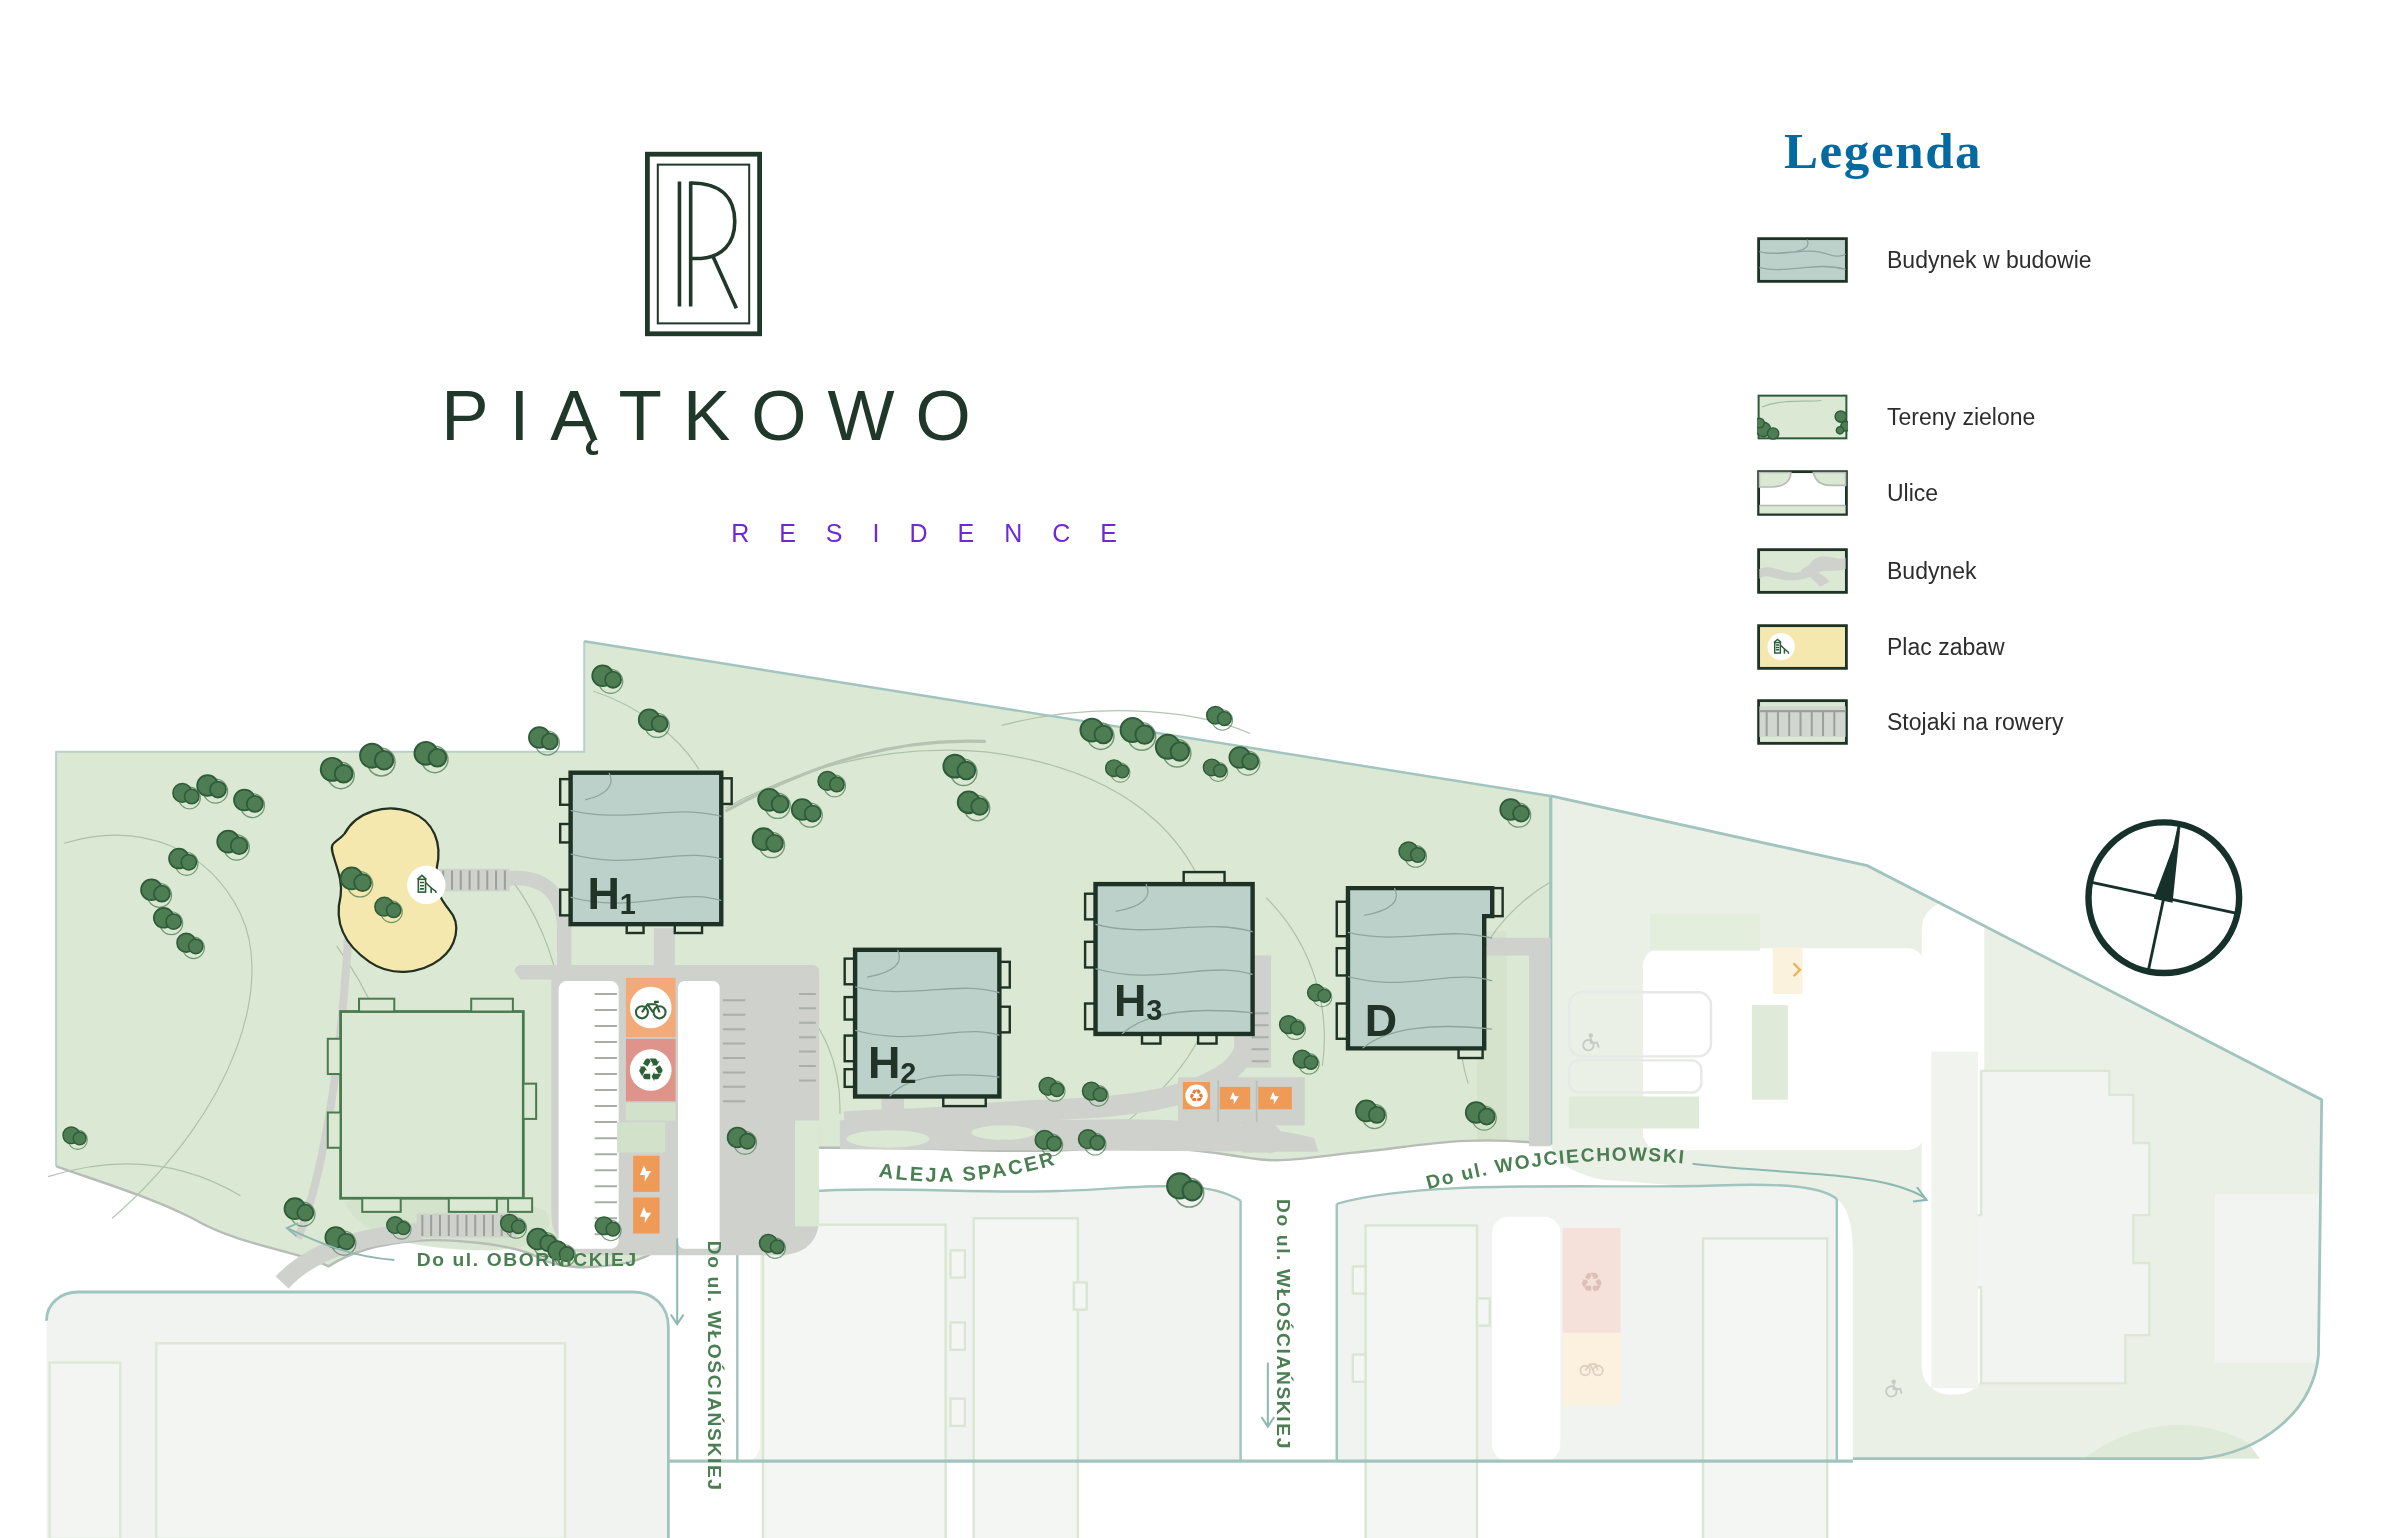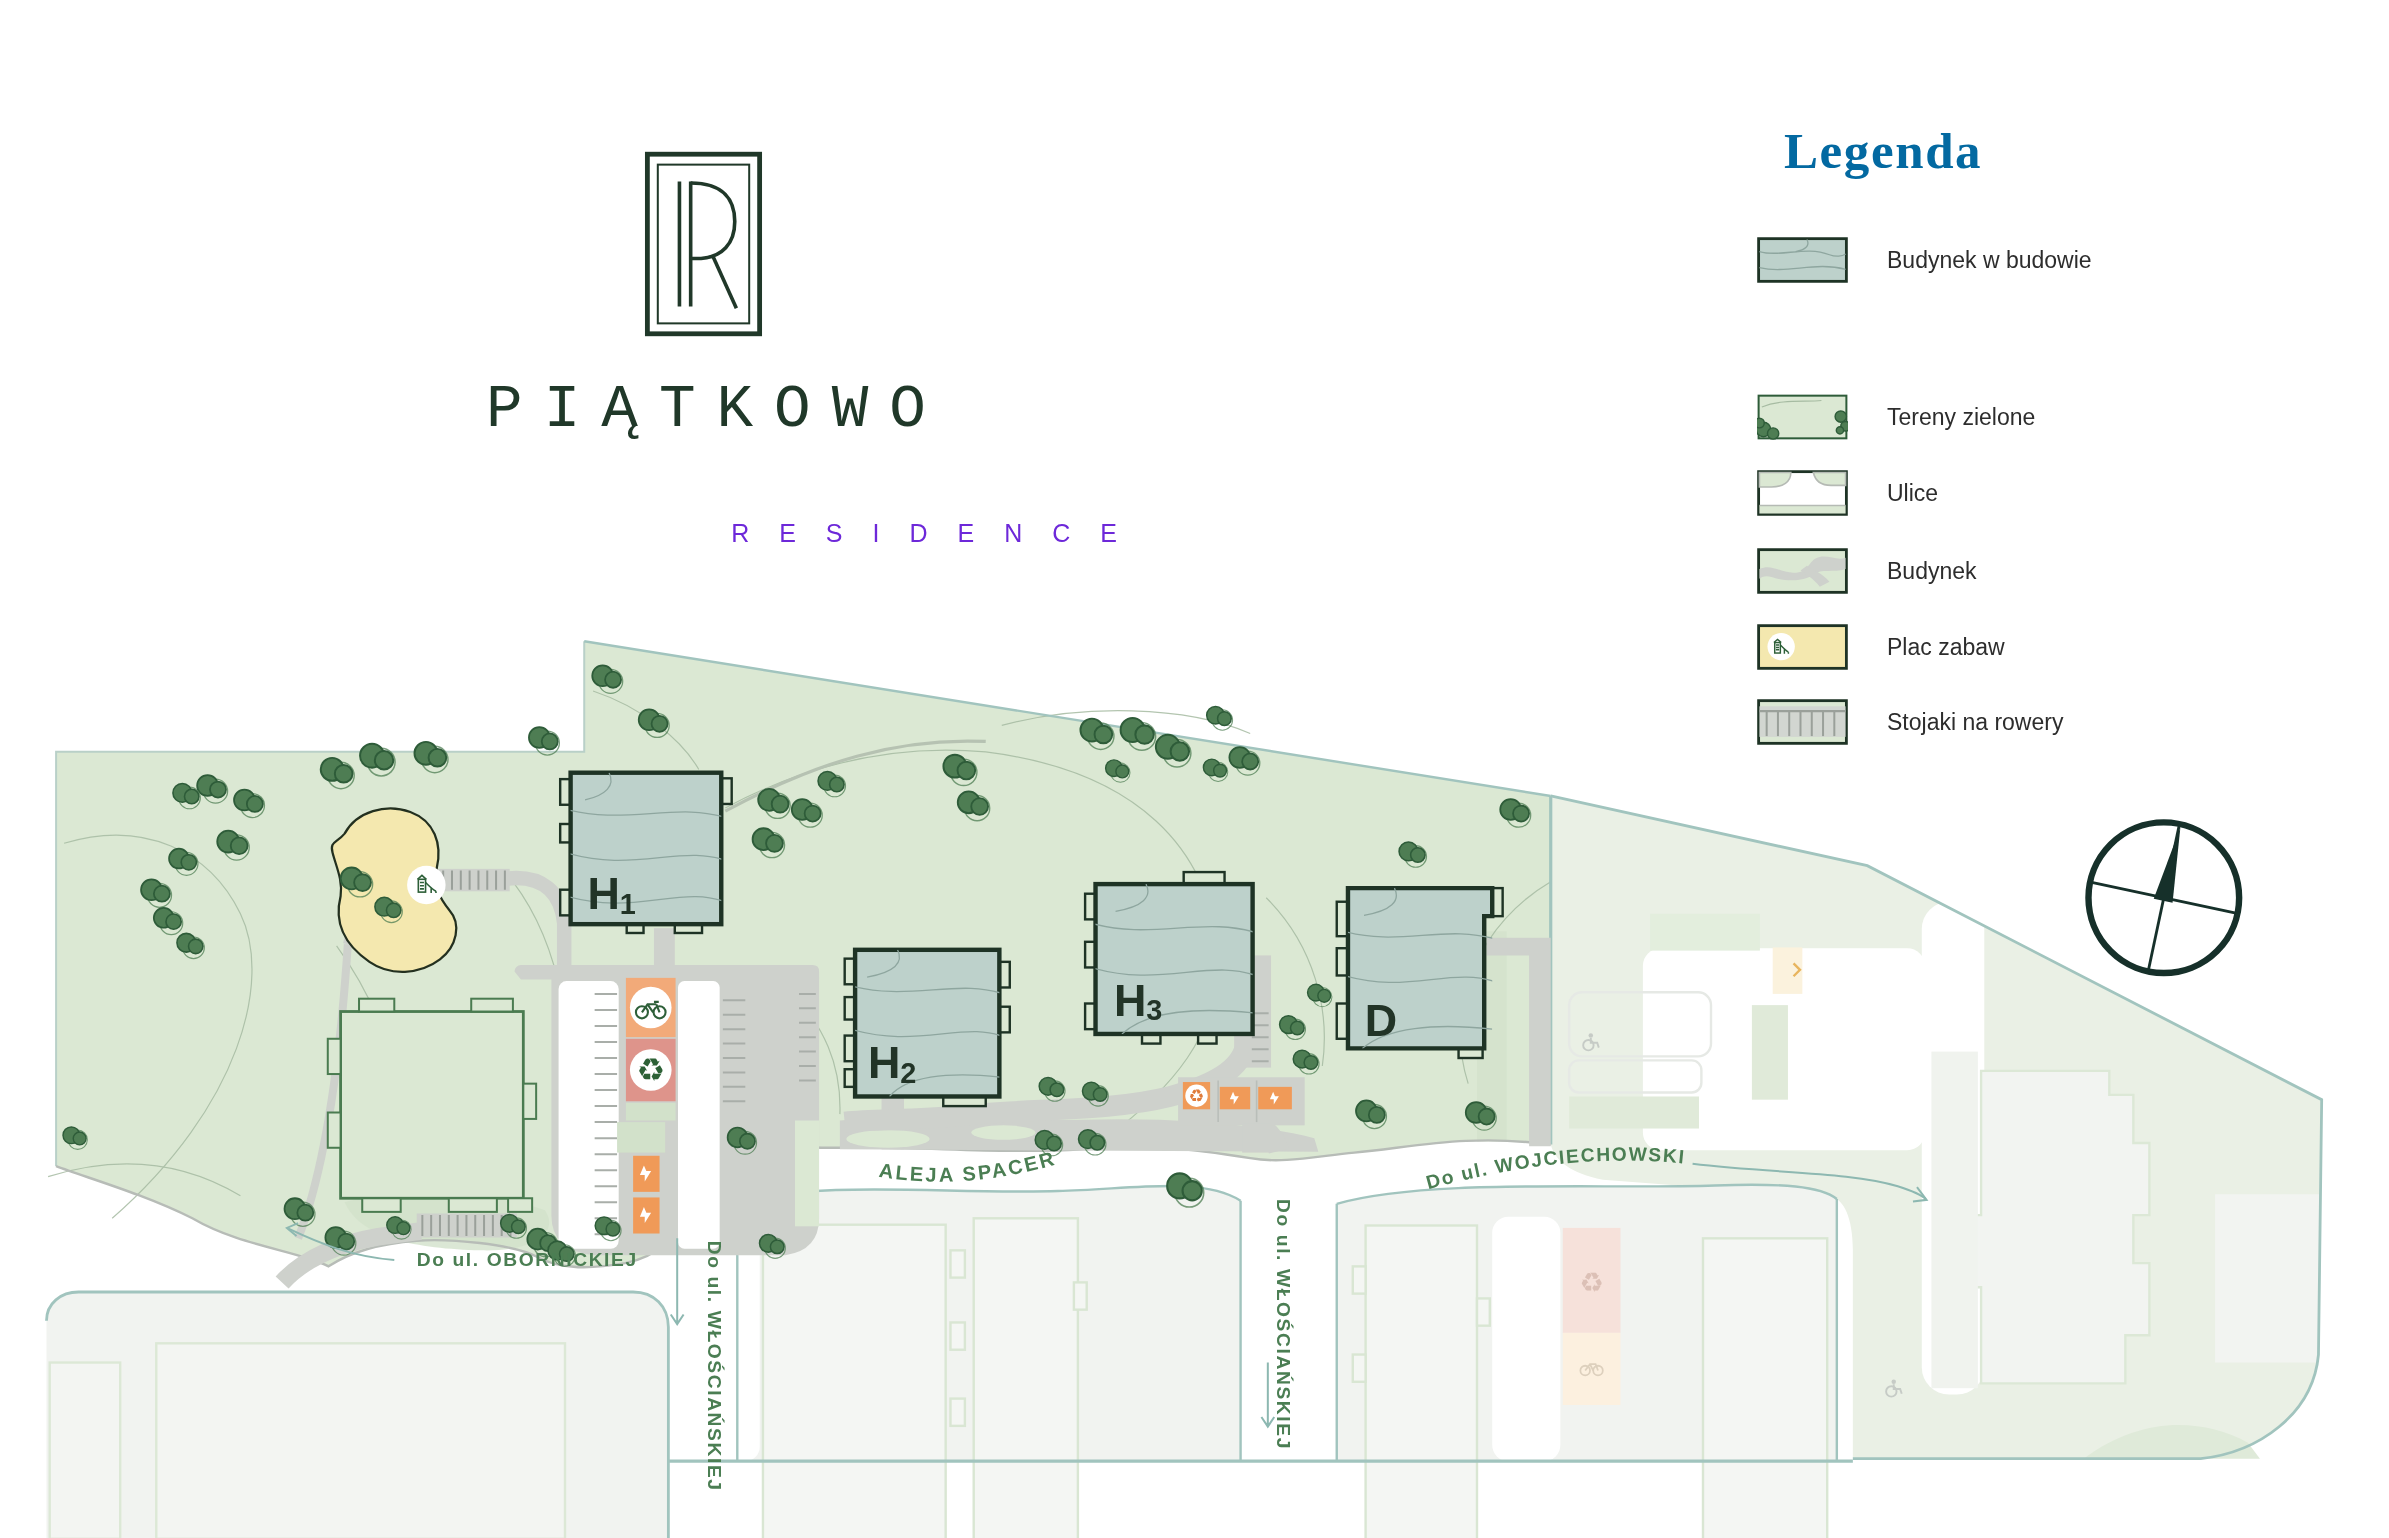--- a/index.html
+++ b/index.html
@@ -3,21 +3,21 @@
 <meta charset="utf-8">
 <style>
   html,body{margin:0;padding:0;background:#fff;}
   .stage{position:relative;width:2389px;height:1539px;background:#ffffff;overflow:hidden;
          font-family:"Liberation Sans",sans-serif;}
   .map-svg{position:absolute;left:0;top:0;width:2389px;height:1539px;}
   
   .logo{position:absolute;left:265px;top:0;width:882px;color:#203829;}
   .logo-mono{position:absolute;left:379px;top:151px;}
   .logo-title{position:absolute;left:0;top:375px;width:882px;text-align:center;
-    font-family:Liberation Mono, monospace;font-weight:400;font-size:61px;
+    font-family:Liberation Sans, sans-serif;font-weight:400;font-size:71px;
     letter-spacing:21px;text-indent:21px;color:#203829;white-space:nowrap;}
   .logo-sub{position:absolute;left:0;top:519px;width:882px;text-align:right;
     font-size:25px;font-weight:400;letter-spacing:30px;text-indent:30px;color:#6d28d9;}
   
   .legend-title{position:absolute;left:1757px;top:122px;
     font-family:"Liberation Serif",serif;font-weight:700;font-size:51px;color:#0369a1;letter-spacing:1.6px;margin-left:27px;}
   .legend-item{position:absolute;left:1757px;display:flex;align-items:center;}
   .legend-item .sw{flex:0 0 auto;display:block;}
   .legend-item .lbl{margin-left:39px;font-size:23px;color:#2d2d2d;line-height:46px;white-space:nowrap;}
 </style>

